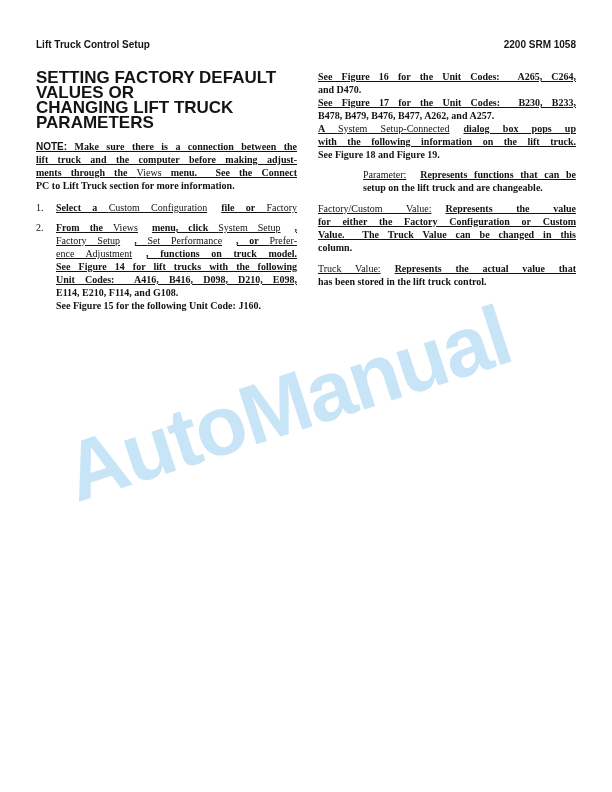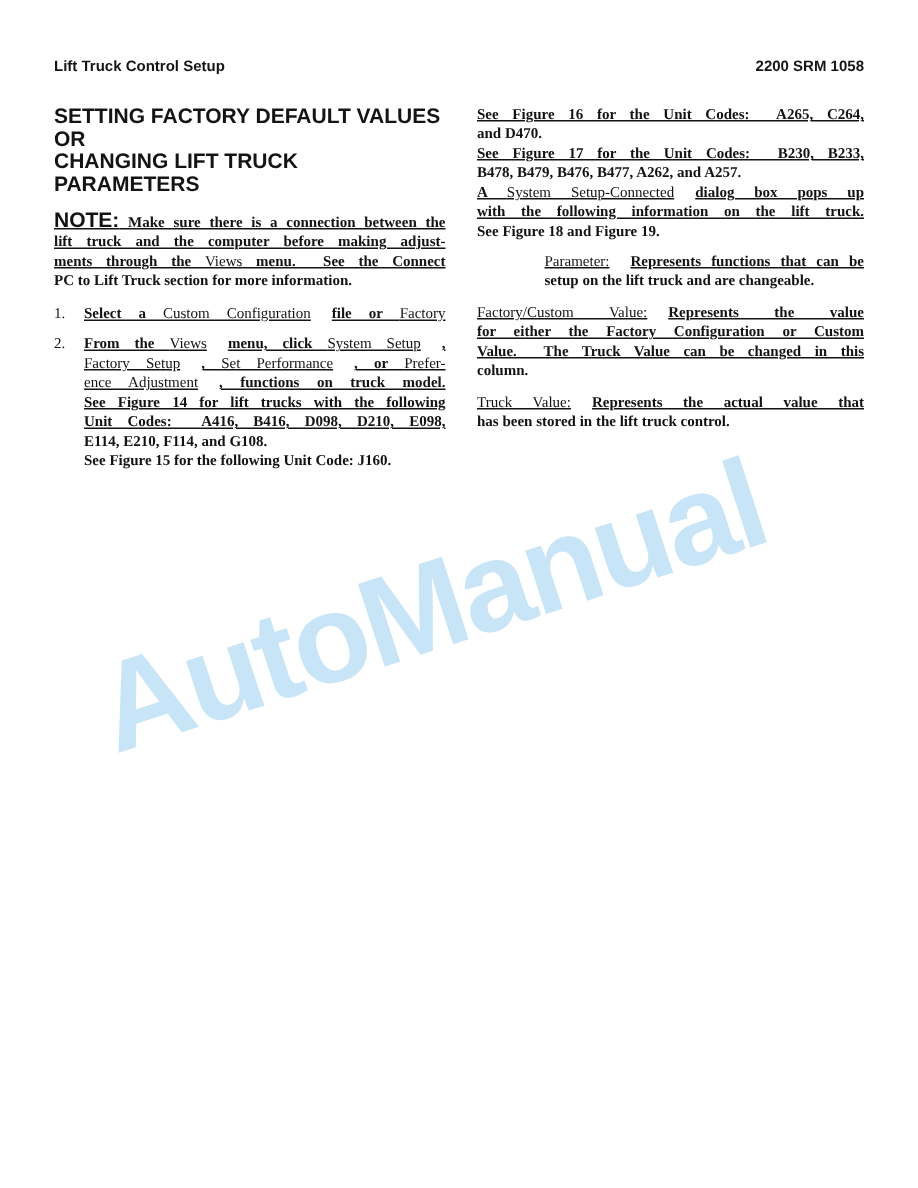--- a/index.html
+++ b/index.html
@@ -41,31 +41,31 @@
     z-index: 0;
   }
   
   .col { position: absolute; top: 70px; z-index: 1; }
   .col-left  { left: 36px;  width: 261px; }
   .col-right { left: 318px; width: 258px; }
 
   .heading {
     font-family: "Liberation Sans", sans-serif;
     font-weight: bold;
-    font-size: 14px;
+    font-size: 17px;
     line-height: 15px;
     color: #141414;
     margin-bottom: 10px;
   }
   .para { font-size: 10px; font-weight: bold; line-height: 13px; margin-bottom: 8px; }
   .tline { min-height: 13px; }
   .tline.just { text-align: justify; text-align-last: justify; text-decoration: underline; }
   span.b  { font-weight: bold; font-family: "Liberation Serif", serif; }
   span.l  { font-weight: normal; font-family: "Liberation Serif", serif; font-size: 10px; }
-  span.sb { font-weight: bold; font-family: "Liberation Sans", sans-serif; font-size: 14px; }
+  span.sb { font-weight: bold; font-family: "Liberation Sans", sans-serif; font-size: 10px; }
   span.gap { margin-right: 14px; }
 
   .list { margin-top: 9px; }
   .list-item { display: flex; margin-bottom: 7px; }
   .list-item .num {
     width: 20px; flex: 0 0 20px;
     font-size: 10px; font-weight: normal; line-height: 13px;
   }
   .list-item .li-body { flex: 1; font-size: 10px; font-weight: bold; line-height: 13px; }
 

